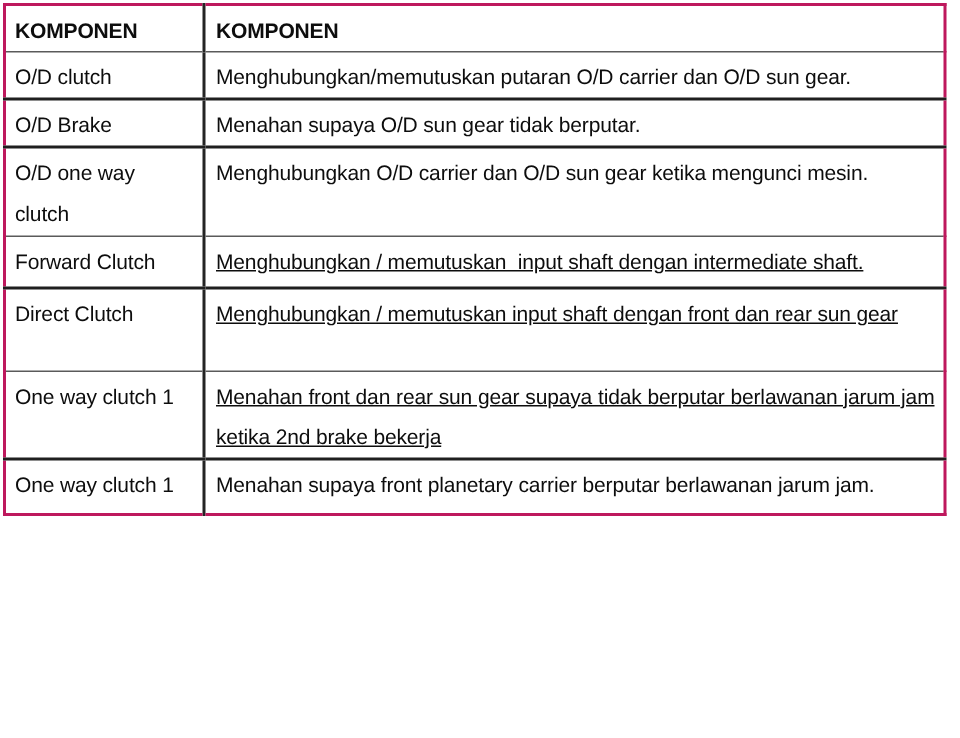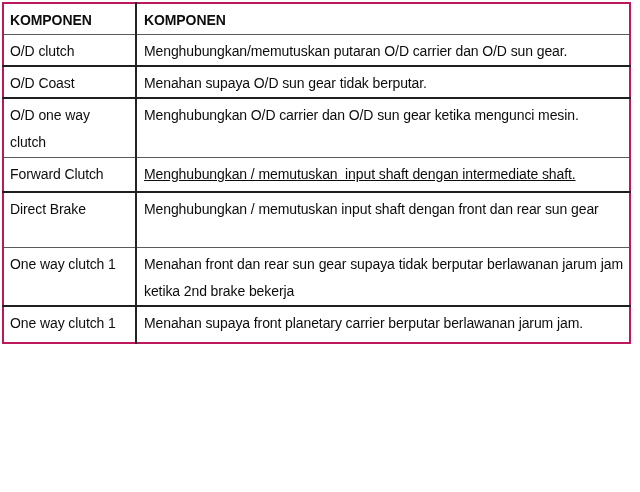--- a/index.html
+++ b/index.html
@@ -46,21 +46,21 @@
   
   tr.rh29 { height: 29px; }
   tr.rh31 { height: 30px; }
   tr.rh35 { height: 35px; padding-left: 30px; }
   tr.rh37 { height: 37px; }
   tr.rh55 { height: 55px; }
   tr.rh59 { height: 59px; margin-top: 18px; }
   
   tr.b1 > td, tr.b1 > th { border-bottom: 1px solid #5a5a5a; }
   tr.b2 > td, tr.b2 > th { border-bottom: 2px solid #1f1f1f; }
-  .j   { text-align: justify; }
+  .j   { text-align: justify; text-decoration: underline; }
   .pre { white-space: pre-wrap; text-decoration: underline; }
 </style>
 </head>
 <body>
 
 <table class="doc-table">
   <colgroup>
     <col class="c-komp">
     <col class="c-fn">
   </colgroup>
@@ -69,33 +69,33 @@
       <th class="komp">KOMPONEN</th>
       <th class="fn">KOMPONEN</th>
     </tr>
   </thead>
   <tbody>
     <tr class="rh31 b2">
       <td class="komp">O/D clutch</td>
       <td class="fn">Menghubungkan/memutuskan putaran O/D carrier dan O/D sun gear.</td>
     </tr>
     <tr class="rh31 b2">
-      <td class="komp">O/D Coast</td>
+      <td class="komp">O/D Brake</td>
       <td class="fn">Menahan supaya O/D sun gear tidak berputar.</td>
     </tr>
     <tr class="rh59 b1">
       <td class="komp">O/D one way clutch</td>
       <td class="fn">Menghubungkan O/D carrier dan O/D sun gear ketika mengunci mesin.</td>
     </tr>
     <tr class="rh35 b2">
       <td class="komp">Forward Clutch</td>
       <td class="fn pre">Menghubungkan / memutuskan  input shaft dengan intermediate shaft.</td>
     </tr>
     <tr class="rh55 b1">
-      <td class="komp">Direct Brake</td>
+      <td class="komp">Direct Clutch</td>
       <td class="fn j">Menghubungkan / memutuskan input shaft dengan front dan rear sun gear</td>
     </tr>
     <tr class="rh55 b2">
       <td class="komp">One way clutch 1</td>
       <td class="fn j">Menahan front dan rear sun gear supaya tidak berputar berlawanan jarum jam ketika 2nd brake bekerja</td>
     </tr>
     <tr class="rh37">
       <td class="komp">One way clutch 1</td>
       <td class="fn">Menahan supaya front planetary carrier berputar berlawanan jarum jam.</td>
     </tr>

